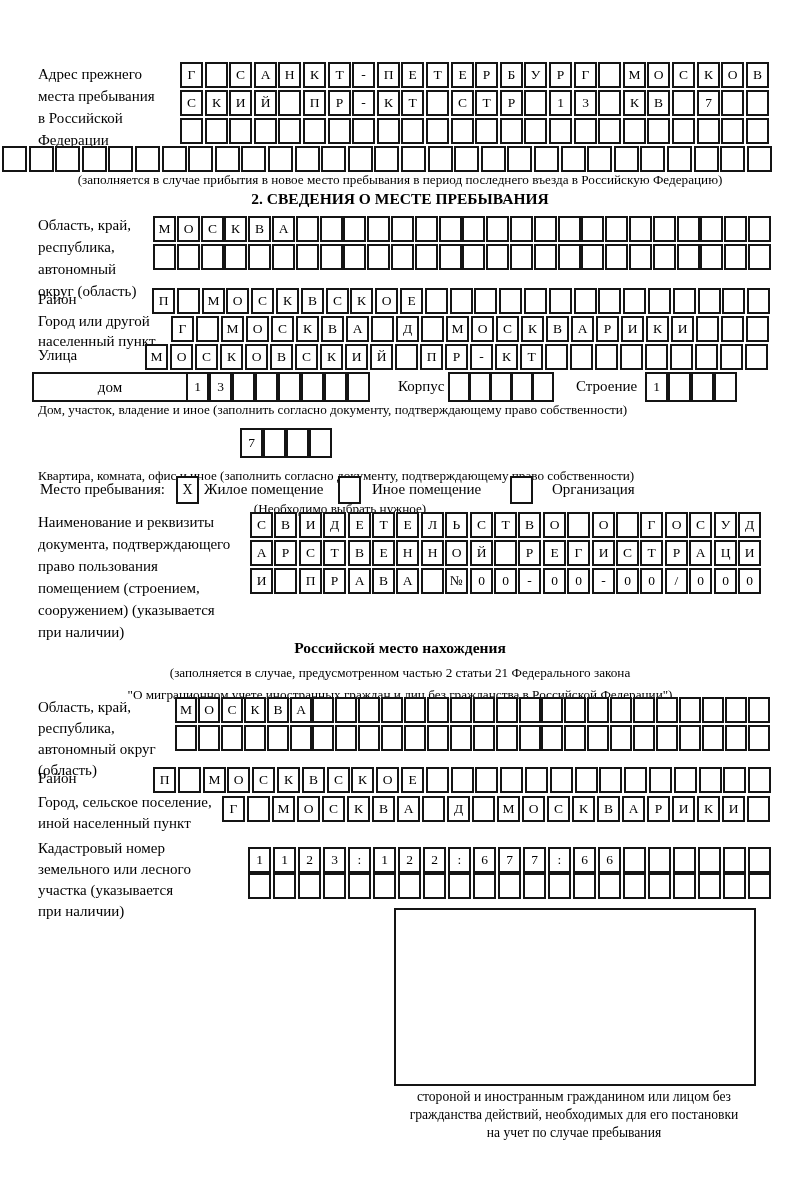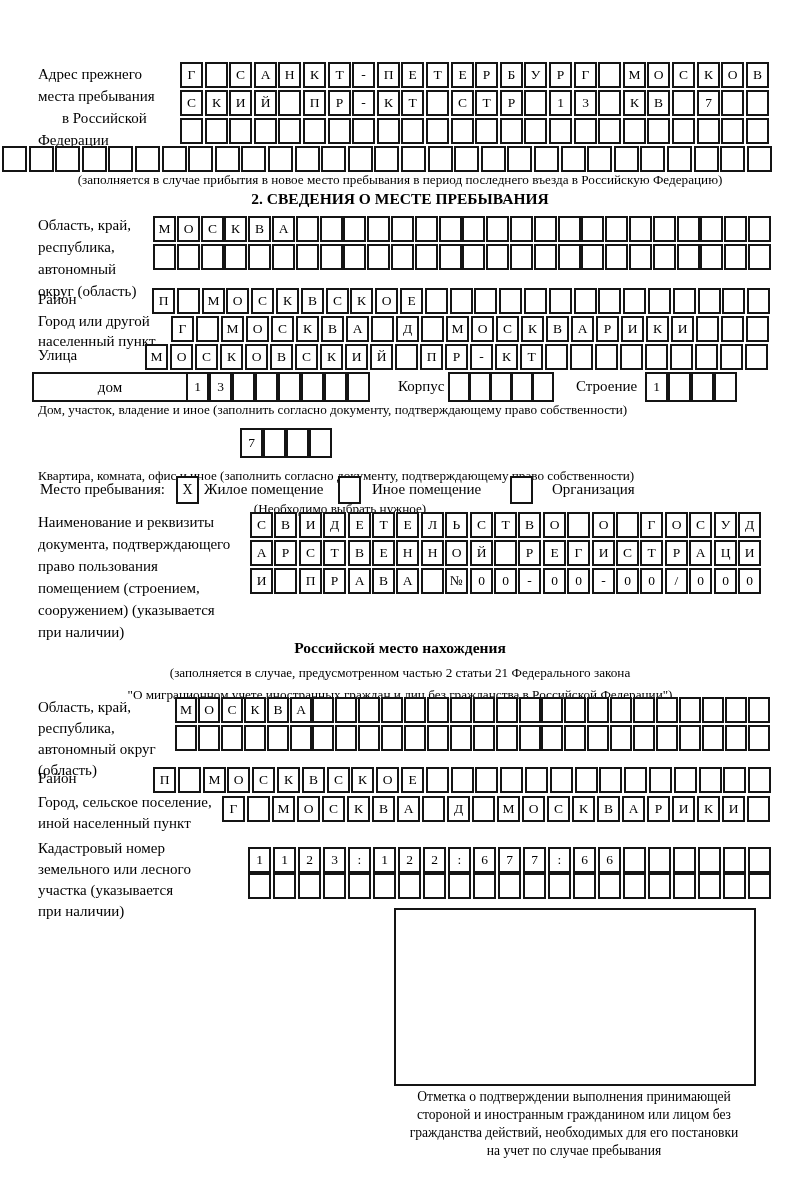--- a/index.html
+++ b/index.html
@@ -19,21 +19,21 @@
   .caption{position:absolute;text-align:center;font-size:13.6px;line-height:18px;}
 </style>
 </head>
 <body>
 
 <div class="page">
 
 
   <div class="lbl" style="left:38px;top:64px;">Адрес прежнего</div>
   <div class="lbl" style="left:38px;top:86px;">места пребывания</div>
-  <div class="lbl" style="left:38px;top:108px;margin-left:24px;">в Российской</div>
+  <div class="lbl" style="left:38px;top:108px;">в Российской</div>
   <div class="lbl" style="left:38px;top:130px;">Федерации</div>
 
   <div class="note center" style="top:171px;">(заполняется в случае прибытия в новое место пребывания в период последнего въезда в Российскую Федерацию)</div>
 
   <div class="lbl center bold" style="top:189px;font-size:15.5px;">2. СВЕДЕНИЯ О МЕСТЕ ПРЕБЫВАНИЯ</div>
 
   <div class="lbl" style="left:38px;top:215px;">Область, край,</div>
   <div class="lbl" style="left:38px;top:237px;">республика,</div>
   <div class="lbl" style="left:38px;top:259px;">автономный</div>
   <div class="lbl" style="left:38px;top:281px;">округ (область)</div>
@@ -83,21 +83,20 @@
   <div class="lbl" style="left:38px;top:792px;">Город, сельское поселение,</div>
   <div class="lbl" style="left:38px;top:813px;">иной населенный пункт</div>
 
   <div class="lbl" style="left:38px;top:838px;">Кадастровый номер</div>
   <div class="lbl" style="left:38px;top:859px;">земельного или лесного</div>
   <div class="lbl" style="left:38px;top:880px;">участка (указывается</div>
   <div class="lbl" style="left:38px;top:901px;">при наличии)</div>
 
   <div class="bigbox" style="left:394px;top:908px;width:358px;height:174px;"></div>
   <div class="caption" style="left:380px;top:1088px;width:388px;">
-    <div>Отметка о подтверждении выполнения принимающей</div>
     <div>стороной и иностранным гражданином или лицом без</div>
     <div>гражданства действий, необходимых для его постановки</div>
     <div>на учет по случае пребывания</div>
   </div>
 
   <div id="grid-layer">
       <div class="grid-row" style="left: 180px; top: 62px; height: 22px;">
         <span class="cell" style="left: 0px; width: 19px; height: 22px; line-height: 22px;">Г</span>
         <span class="cell" style="left: 25px; width: 19px; height: 22px; line-height: 22px;"></span>
         <span class="cell" style="left: 49px; width: 19px; height: 22px; line-height: 22px;">С</span>

